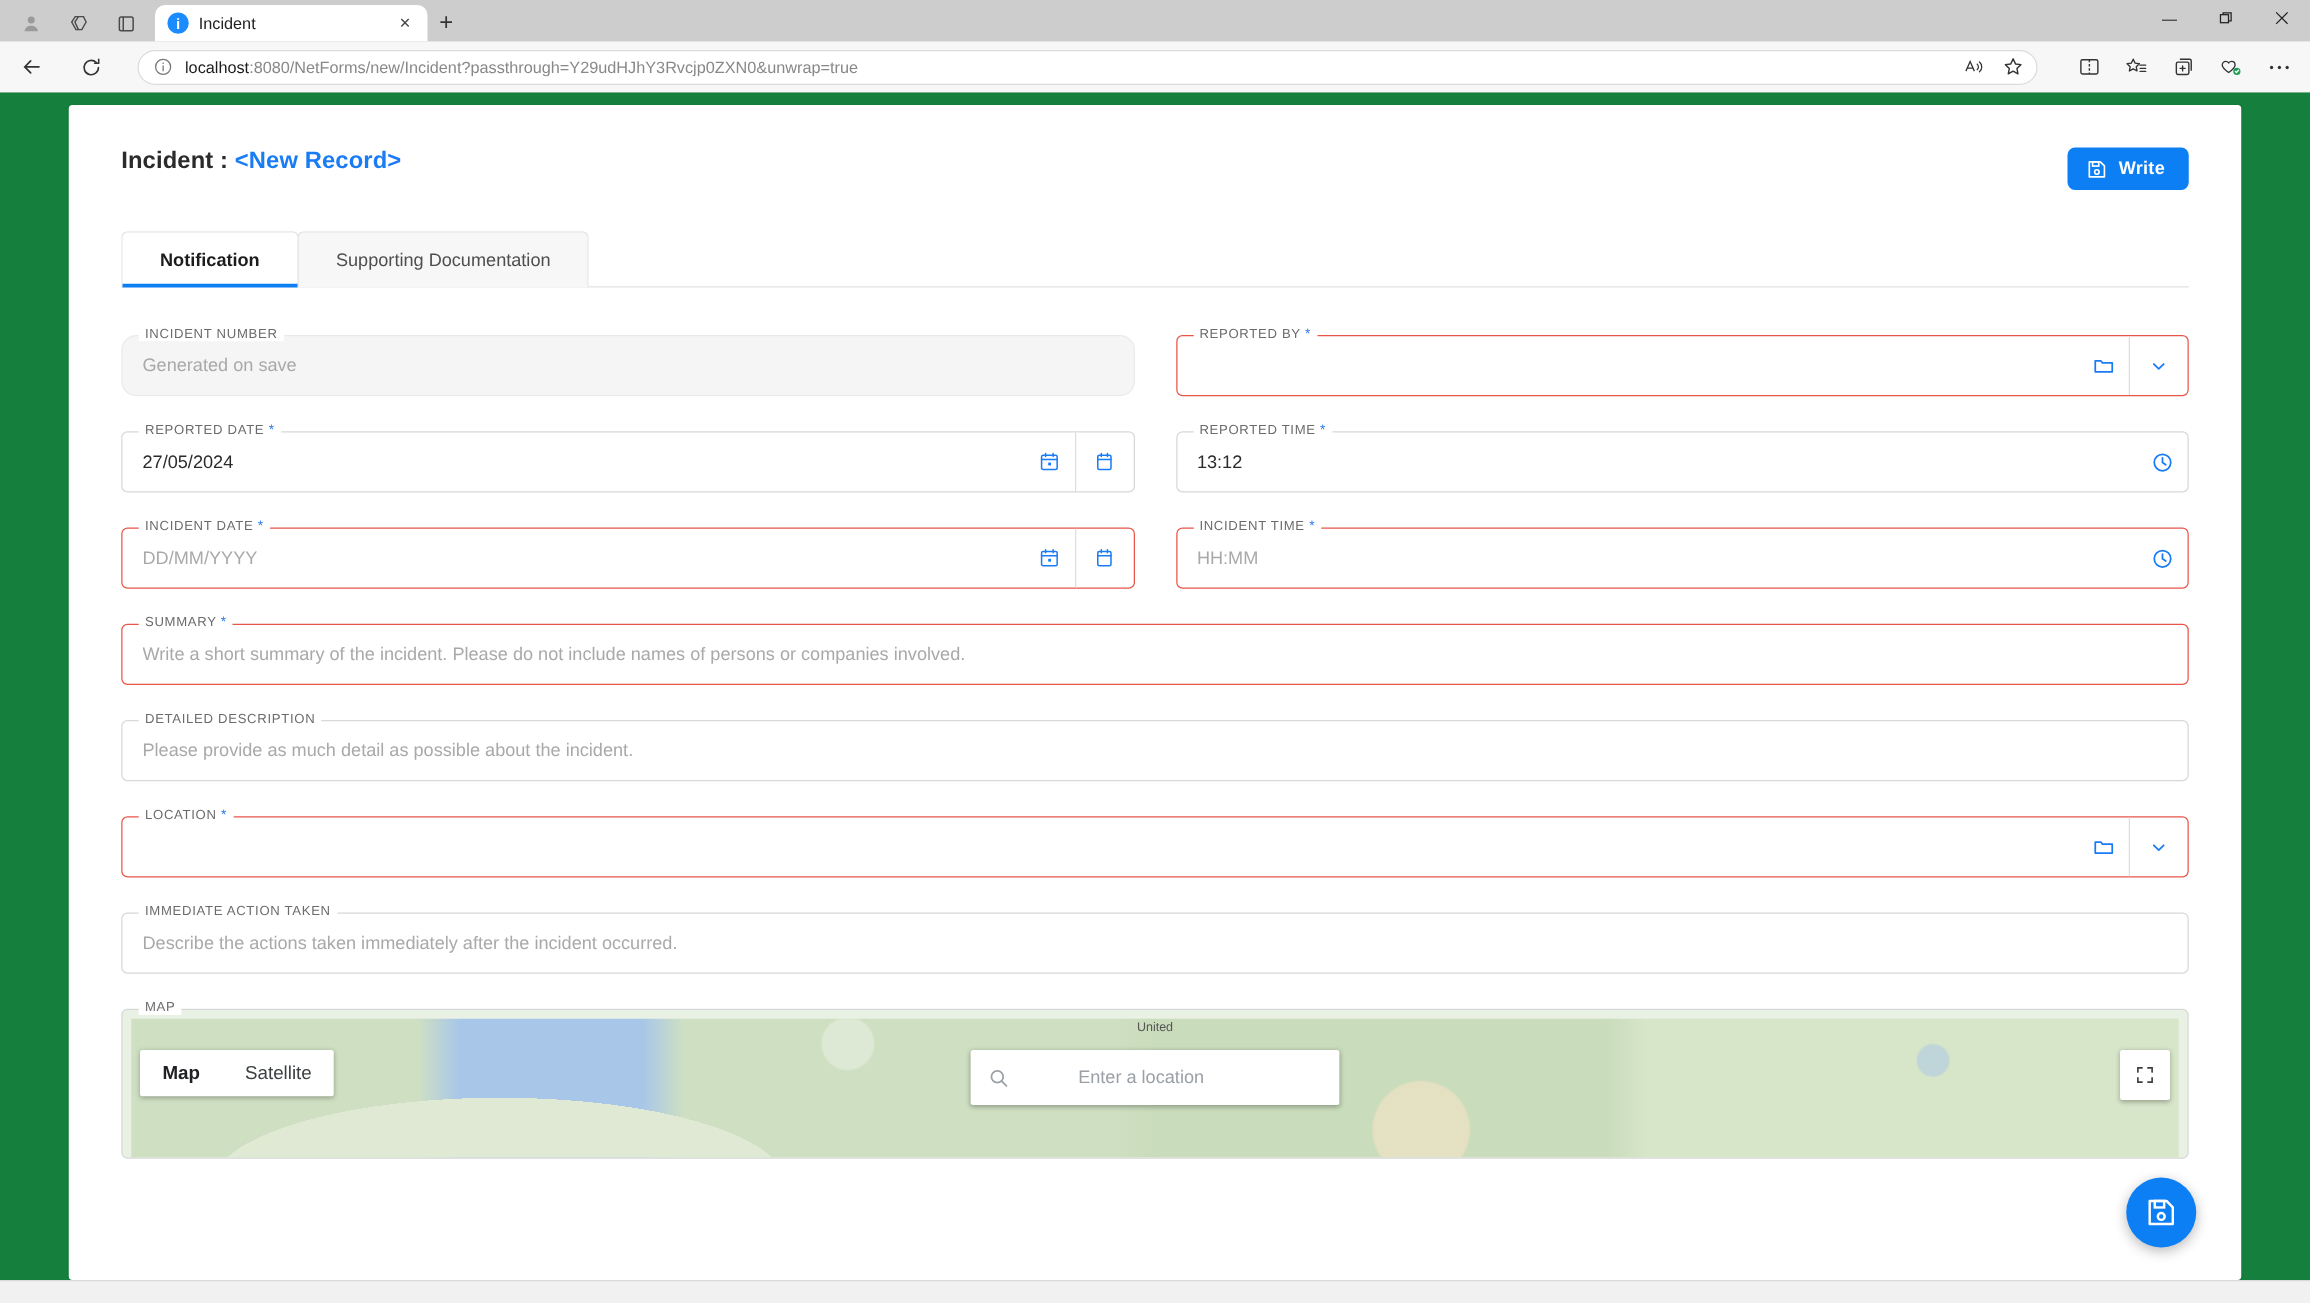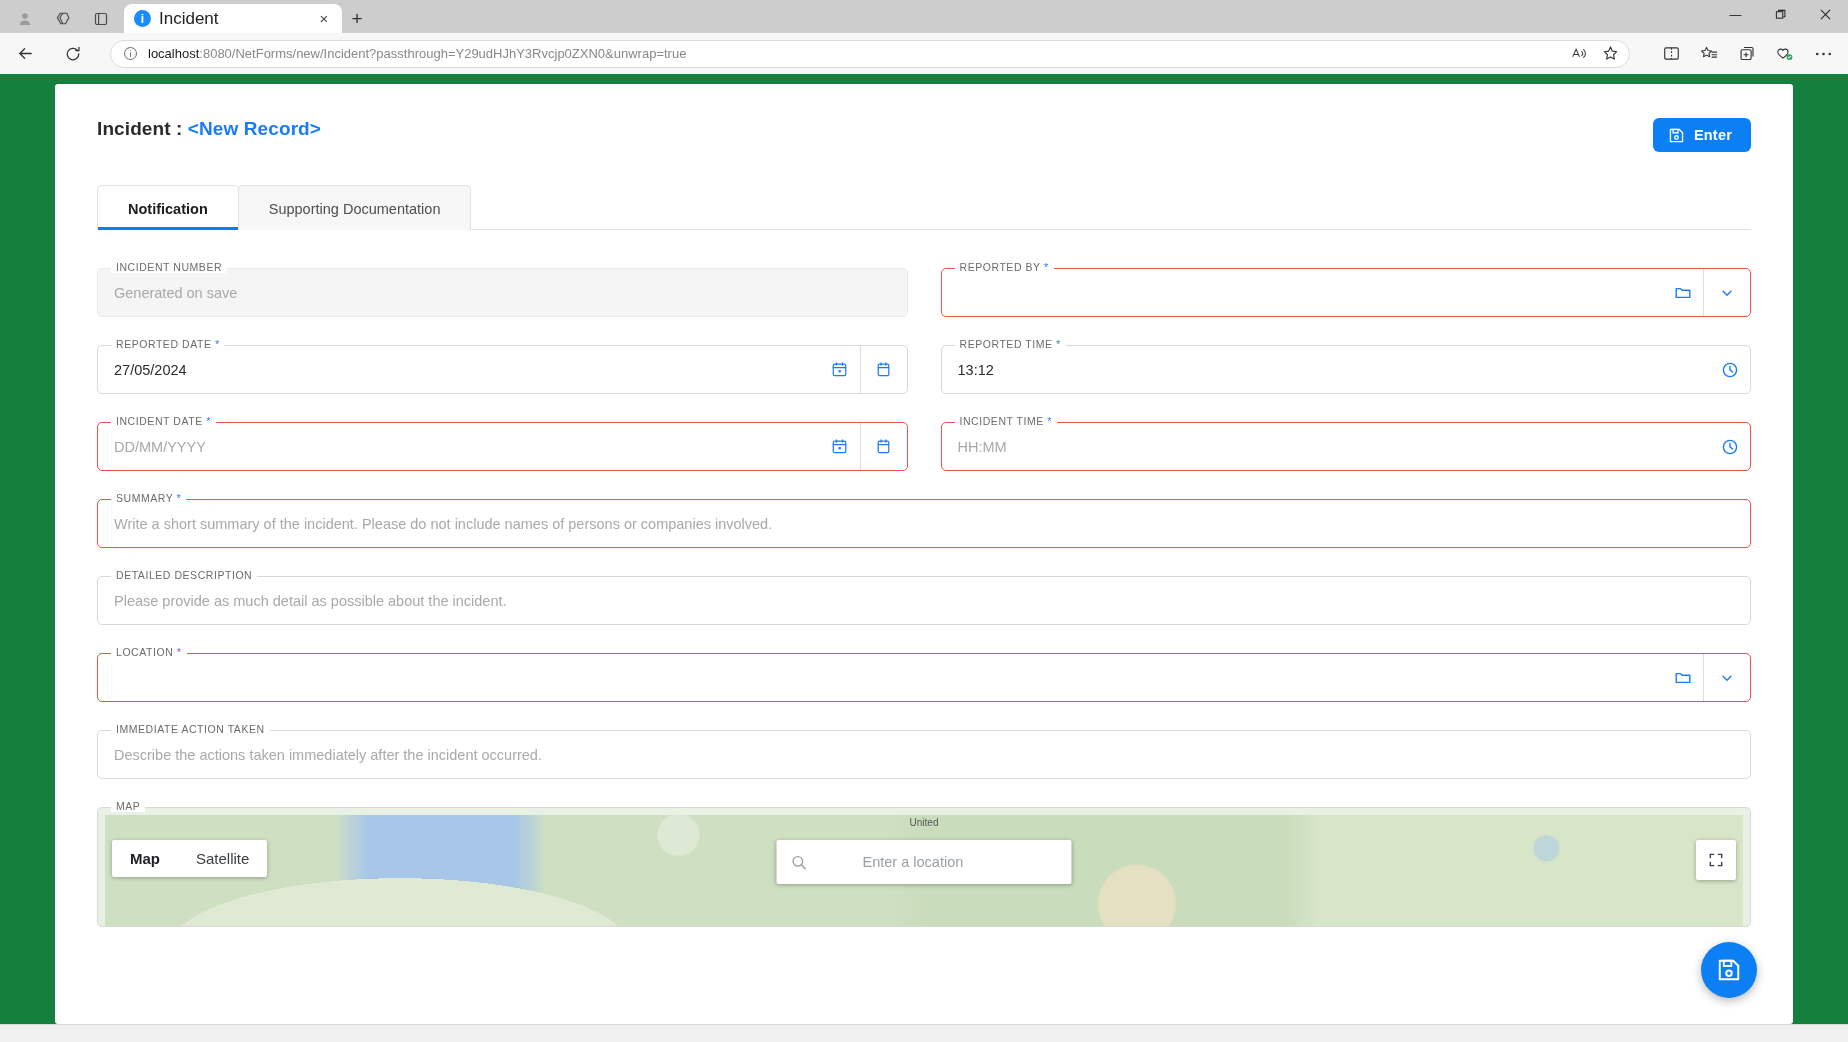--- a/index.html
+++ b/index.html
@@ -26,21 +26,21 @@
     height: 29px; width: 218px; background: #ffffff;
     border-radius: 8px 8px 0 0; display: flex; align-items: center;
     padding: 0 8px 0 10px; gap: 8px; margin-left: 4px; flex: 0 0 auto;
   }
   .tab-fav {
     width: 17px; height: 17px; border-radius: 50%; background: #1a8cff;
     display: flex; align-items: center; justify-content: center;
     color: #fff; font-size: 12px; font-weight: bold; flex: 0 0 auto;
   }
   .tab-title {
-    font-size: 17px; color: #222; flex: 1 1 auto; white-space: nowrap;
+    font-size: 13px; color: #222; flex: 1 1 auto; white-space: nowrap;
     overflow: hidden; text-overflow: ellipsis;
   }
   .tab-close { font-size: 15px; color: #444; width: 20px; text-align: center; line-height: 1; }
   .newtab { width: 30px; height: 29px; display: flex; align-items: center; justify-content: center;
             font-size: 19px; color: #333; }
   .winctrls { position: absolute; right: 0; top: 0; height: 29px; display: flex; }
   .winctrl { width: 45px; height: 29px; display: flex; align-items: center; justify-content: center;
              font-size: 12px; color: #222; }
 
   .navbar {
@@ -102,21 +102,21 @@
   .row { display: flex; gap: 33px; margin-bottom: 28px; }
   .col { flex: 1 1 0; min-width: 0; }
   .full { width: 100%; margin-bottom: 28px; }
 
   .field { position: relative; }
   .fbox {
     border: 1px solid #d8d8d8; border-radius: 5px; height: 49px;
     display: flex; align-items: stretch; background: #fff;
   }
   .fbox.req { border-color: #e8564a; }
-  .fbox.disabled { background: #f5f5f5; border-color: #eaeaea; }
+  .fbox.disabled { background: #f5f5f5; border-color: #eaeaea; border-radius: 12px; }
 
   .flabel {
     position: absolute; top: -7px; left: 14px; background: #fff; padding: 0 5px;
     font-size: 10.5px; letter-spacing: .55px; color: #6b6b6b; z-index: 2;
     text-transform: uppercase; white-space: nowrap;
   }
   .flabel .star { color: #2f7bf0; font-size: 11px; }
 
   .finput {
     flex: 1 1 auto; border: none; outline: none; background: transparent;
@@ -323,21 +323,21 @@
         <div class="page-head">
           <div class="page-title"><span>Incident : </span><span class="new-rec">&lt;New Record&gt;</span></div>
           <button class="save-btn">
             <span>
               <svg width="17" height="17" viewBox="0 0 18 18" fill="none" stroke="#fff" stroke-width="1.4">
                 <path d="M2.6 2.6h9.3l3.5 3.5v9.3H2.6z" stroke-linejoin="round"></path>
                 <rect x="5.4" y="2.6" width="5.2" height="3.6"></rect>
                 <circle cx="9" cy="11.2" r="1.9"></circle>
               </svg>
             </span>
-            <span>Enter</span>
+            <span>Write</span>
           </button>
         </div>
 
         <div class="tabs">
           <div class="tab-item active">Notification</div>
           <div class="tab-item">Supporting Documentation</div>
         </div>
 
         <div class="form">
 

